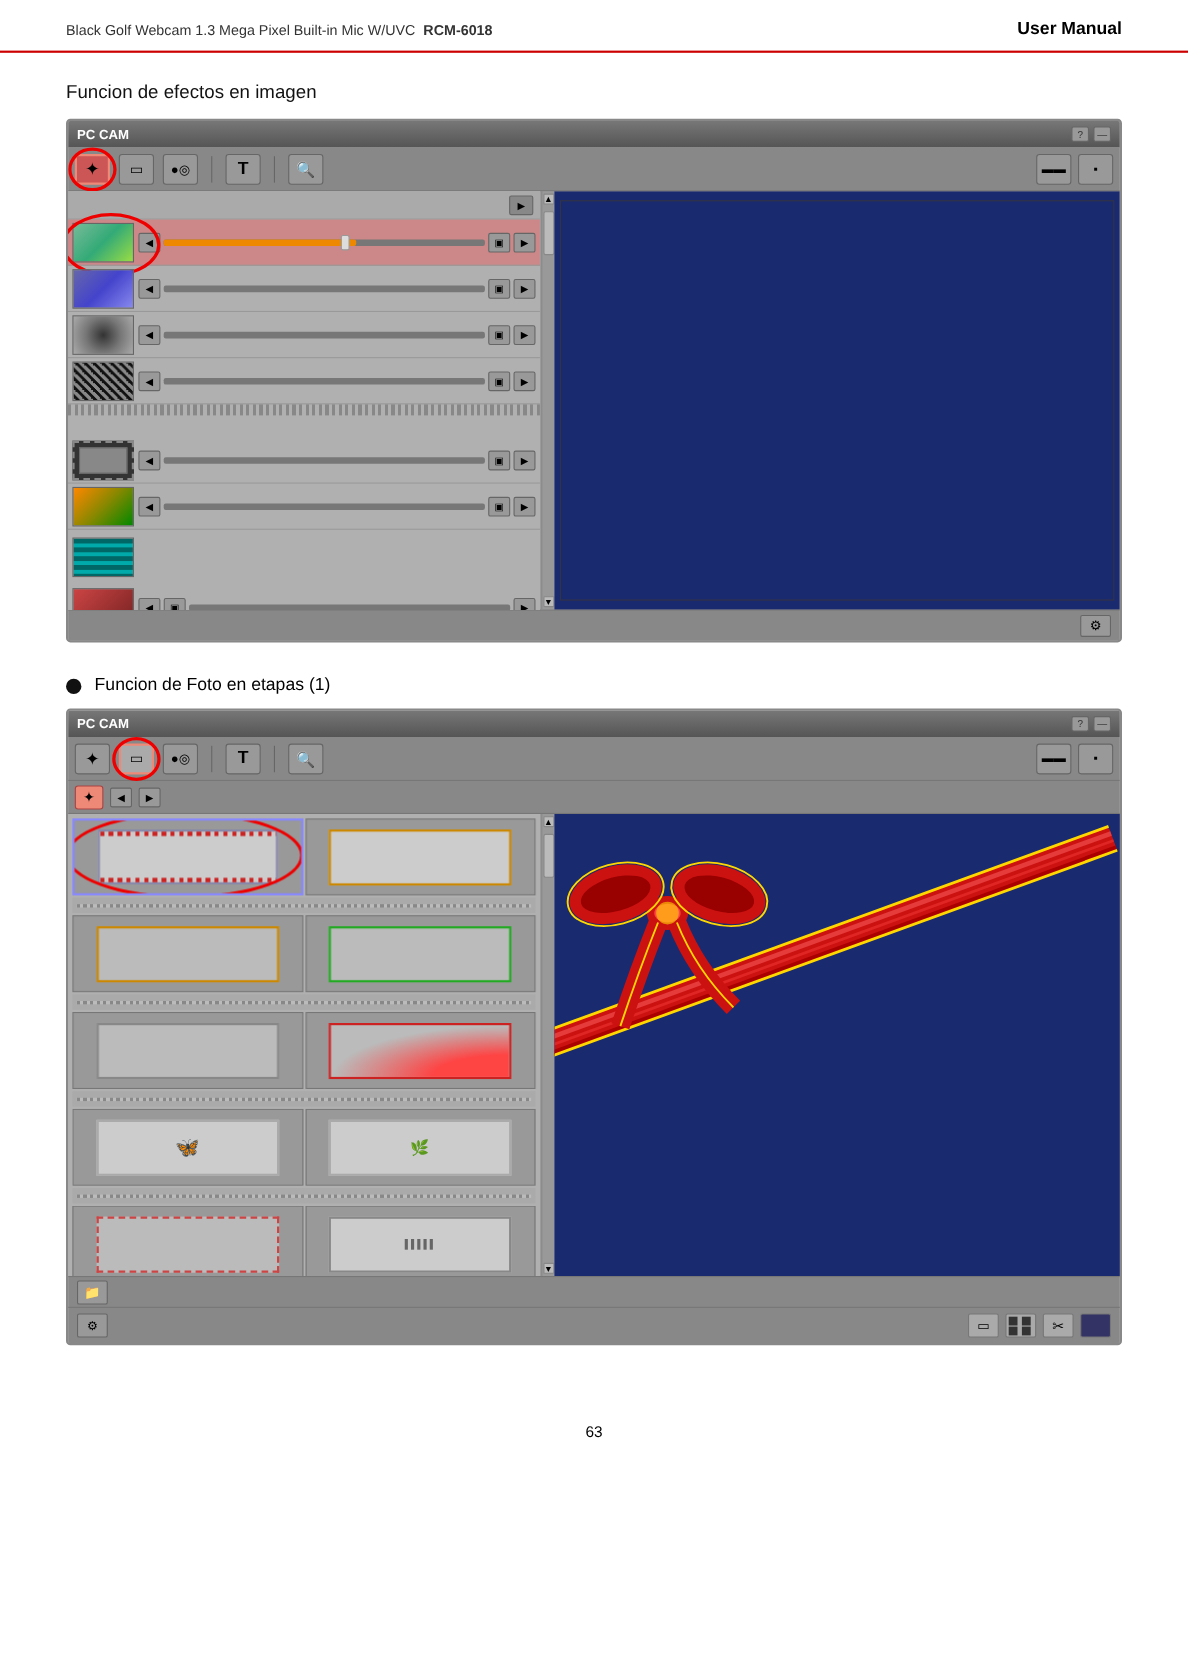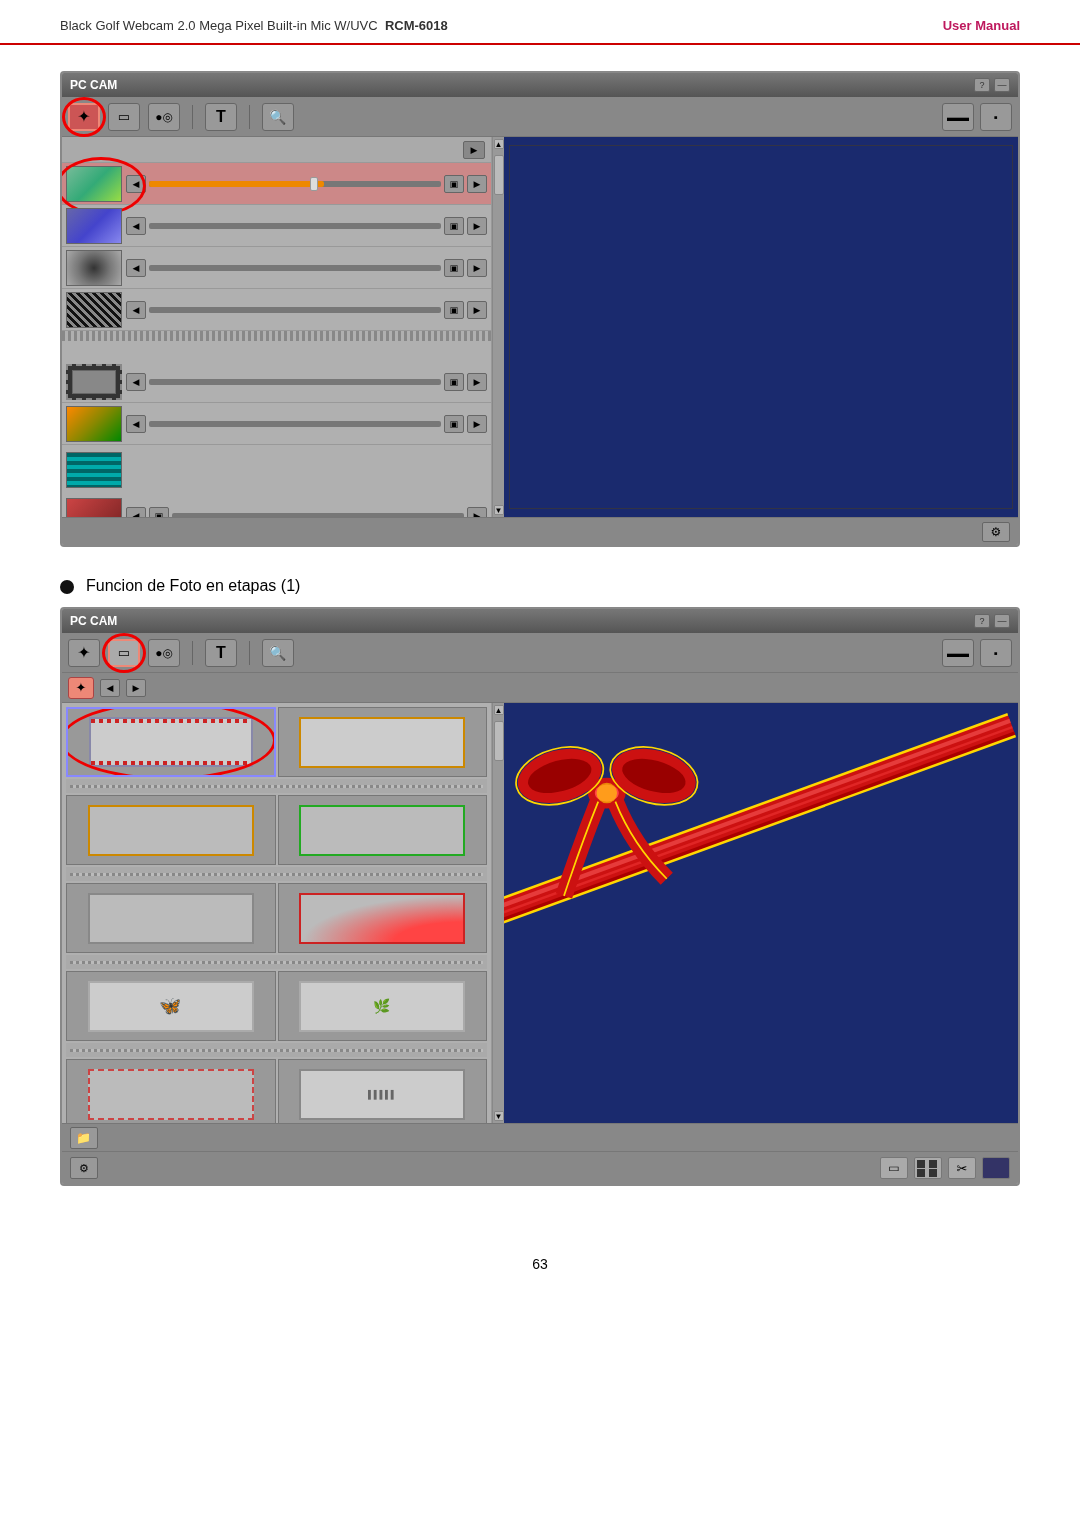--- a/index.html
+++ b/index.html
@@ -18,23 +18,23 @@
       align-items: center;
       padding: 18px 60px 10px 60px;
       border-bottom: 2px solid #c00;
       margin-bottom: 6px;
     }
     .header-left {
       font-size: 13px;
       color: #333;
     }
     .header-right {
-      font-size: 13px;
+      font-size: 16px;
       font-weight: bold;
-      color: #be185d;
+      color: #000000;
     }
     .header-model {
       font-weight: bold;
     }
 
     
     .page-content {
       padding: 20px 60px;
     }
 
@@ -393,28 +393,29 @@
     .effect-separator {
       height: 8px;
       background: repeating-linear-gradient(to right, #888 0px, #888 3px, transparent 3px, transparent 6px);
     }
   </style>
 </head>
 <body>
 
 <div class="header">
   <div class="header-left">
-    <span>Black  Golf  Webcam 2.0 Mega Pixel Built-in Mic W/UVC</span>
+    <span>Black  Golf  Webcam 1.3 Mega Pixel Built-in Mic W/UVC</span>
     &nbsp;<span class="header-model">RCM-6018</span>
   </div>
   <div class="header-right">User  Manual</div>
 </div>
 
 <div class="page-content">
 
+  <div class="section-title">Funcion de efectos en imagen</div>
 
   <div class="pccam-window" style="position:relative;">
 
     <div class="pccam-titlebar">
       <span class="pccam-title">PC CAM</span>
       <div class="pccam-controls">
         <div class="pccam-btn">?</div>
         <div class="pccam-btn">—</div>
       </div>
     </div>

